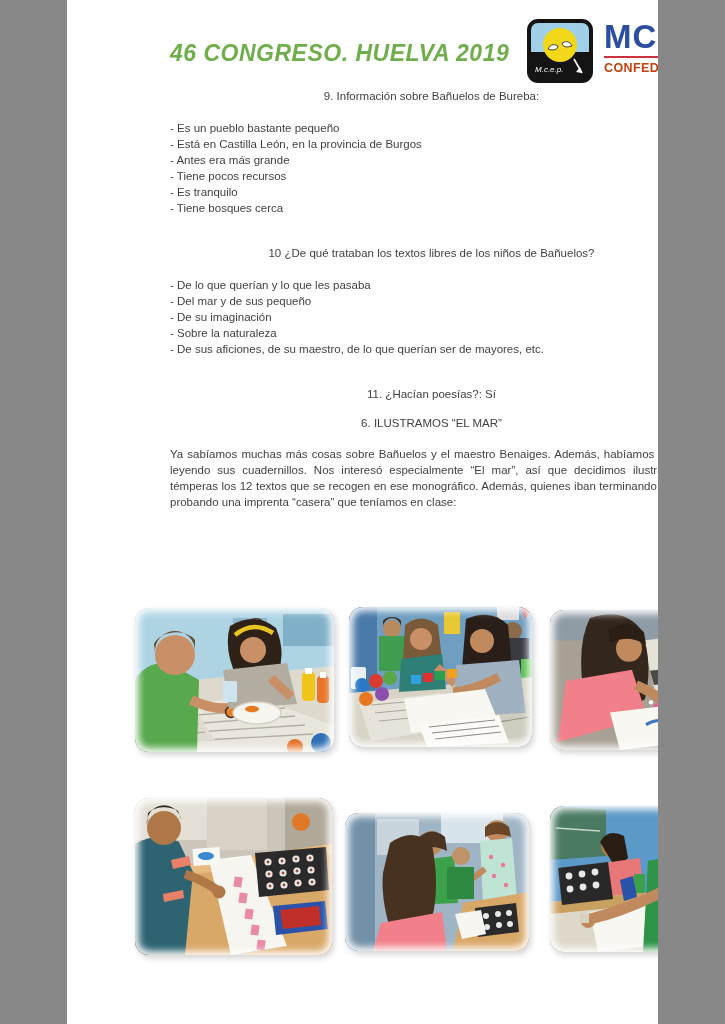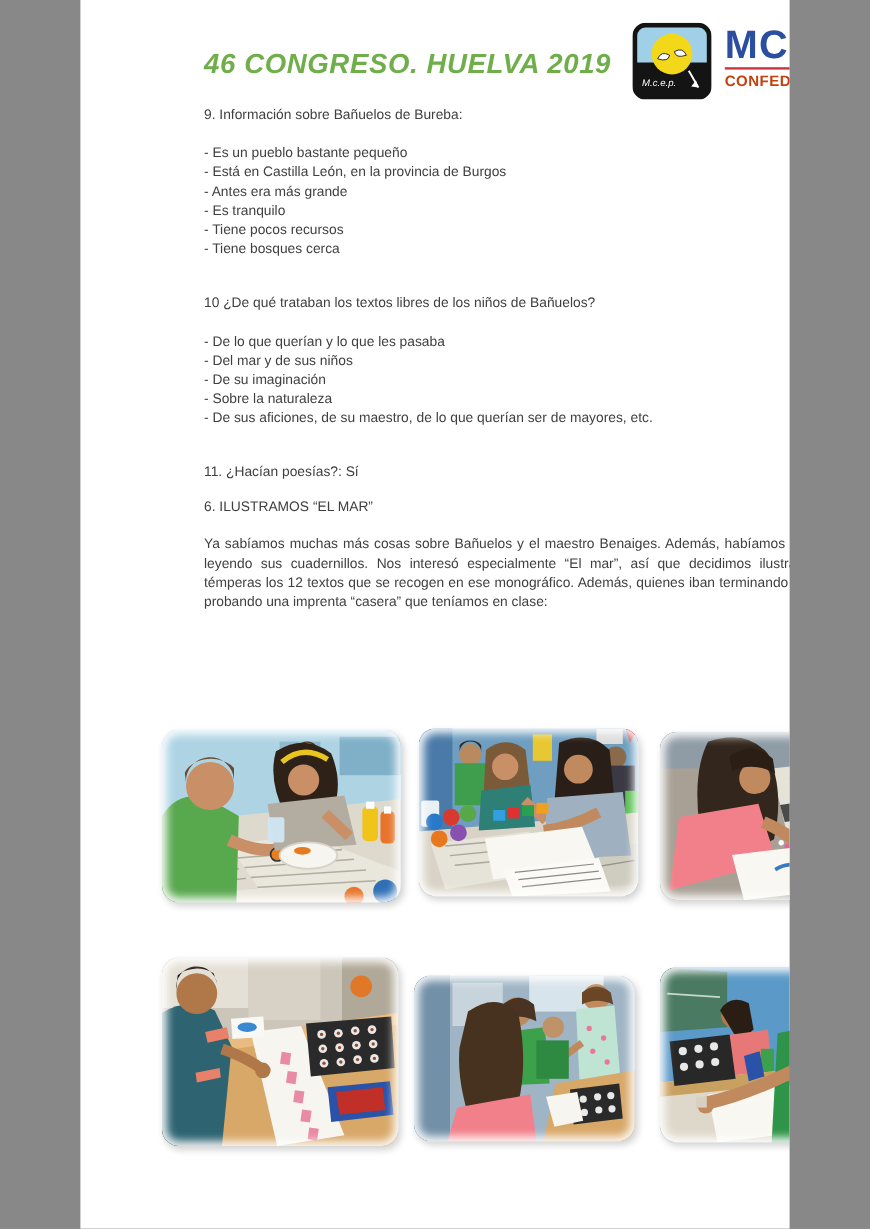--- a/index.html
+++ b/index.html
@@ -15,21 +15,21 @@
     font-size:23px; font-style:italic; font-weight:bold;
     color:#6fae4a; letter-spacing:0.5px;
   }
   .logo { position:absolute; left:460px; top:19px; display:flex; gap:11px; align-items:flex-start; }
   .logo-wordmark { display:flex; flex-direction:column; padding-top:2px; }
   .logo-acronym { font-size:33px; font-weight:bold; color:#2b4ea0; letter-spacing:1px; line-height:32px; }
   .logo-divider { height:2px; background:#cc3340; width:108px; margin:3px 0 3px 0; }
   .logo-subtitle { font-size:12.5px; font-weight:bold; color:#c2410c; letter-spacing:0.4px; }
   
   .content { position:absolute; left:103px; top:88px; width:523px; font-size:11.5px; line-height:16px; }
-  .sec-heading { margin:0; font-weight:normal; font-size:11.5px; }
+  .sec-heading { margin:0; font-weight:normal; font-size:11.5px;text-align:center; }
   .gap16 { height:16px; }
   .mt29 { margin-top:29px; }
   .mt20 { margin-top:20px; }
   .mt13 { margin-top:13px; }
   .mt15 { margin-top:15px; }
   .para-justify { text-align:justify; }
   
   .photo {
     position:absolute; border-radius:14px; overflow:hidden;
     box-shadow:2px 3px 6px rgba(0,0,0,0.18);
@@ -78,30 +78,30 @@
   </div>
 
   <div class="content">
 
     <div class="sec-heading">9. Información sobre Bañuelos de Bureba:</div>
     <div class="gap16"></div>
     <div>
       <div>- Es un pueblo bastante pequeño</div>
       <div>- Está en Castilla León, en la provincia de Burgos</div>
       <div>- Antes era más grande</div>
+      <div>- Tiene pocos recursos</div>
       <div>- Es tranquilo</div>
-      <div>- Tiene pocos recursos</div>
       <div>- Tiene bosques cerca</div>
     </div>
 
     <div class="sec-heading mt29">10 ¿De qué trataban los textos libres de los niños de Bañuelos?</div>
     <div class="gap16"></div>
     <div>
       <div>- De lo que querían y lo que les pasaba</div>
-      <div>- Del mar y de sus niños</div>
+      <div>- Del mar y de sus pequeño</div>
       <div>- De su imaginación</div>
       <div>- Sobre la naturaleza</div>
       <div>- De sus aficiones, de su maestro, de lo que querían ser de mayores, etc.</div>
     </div>
 
     <div class="sec-heading mt29">11. ¿Hacían poesías?: Sí</div>
 
 
     <div class="sec-heading mt13">6. ILUSTRAMOS “EL MAR”</div>
 

